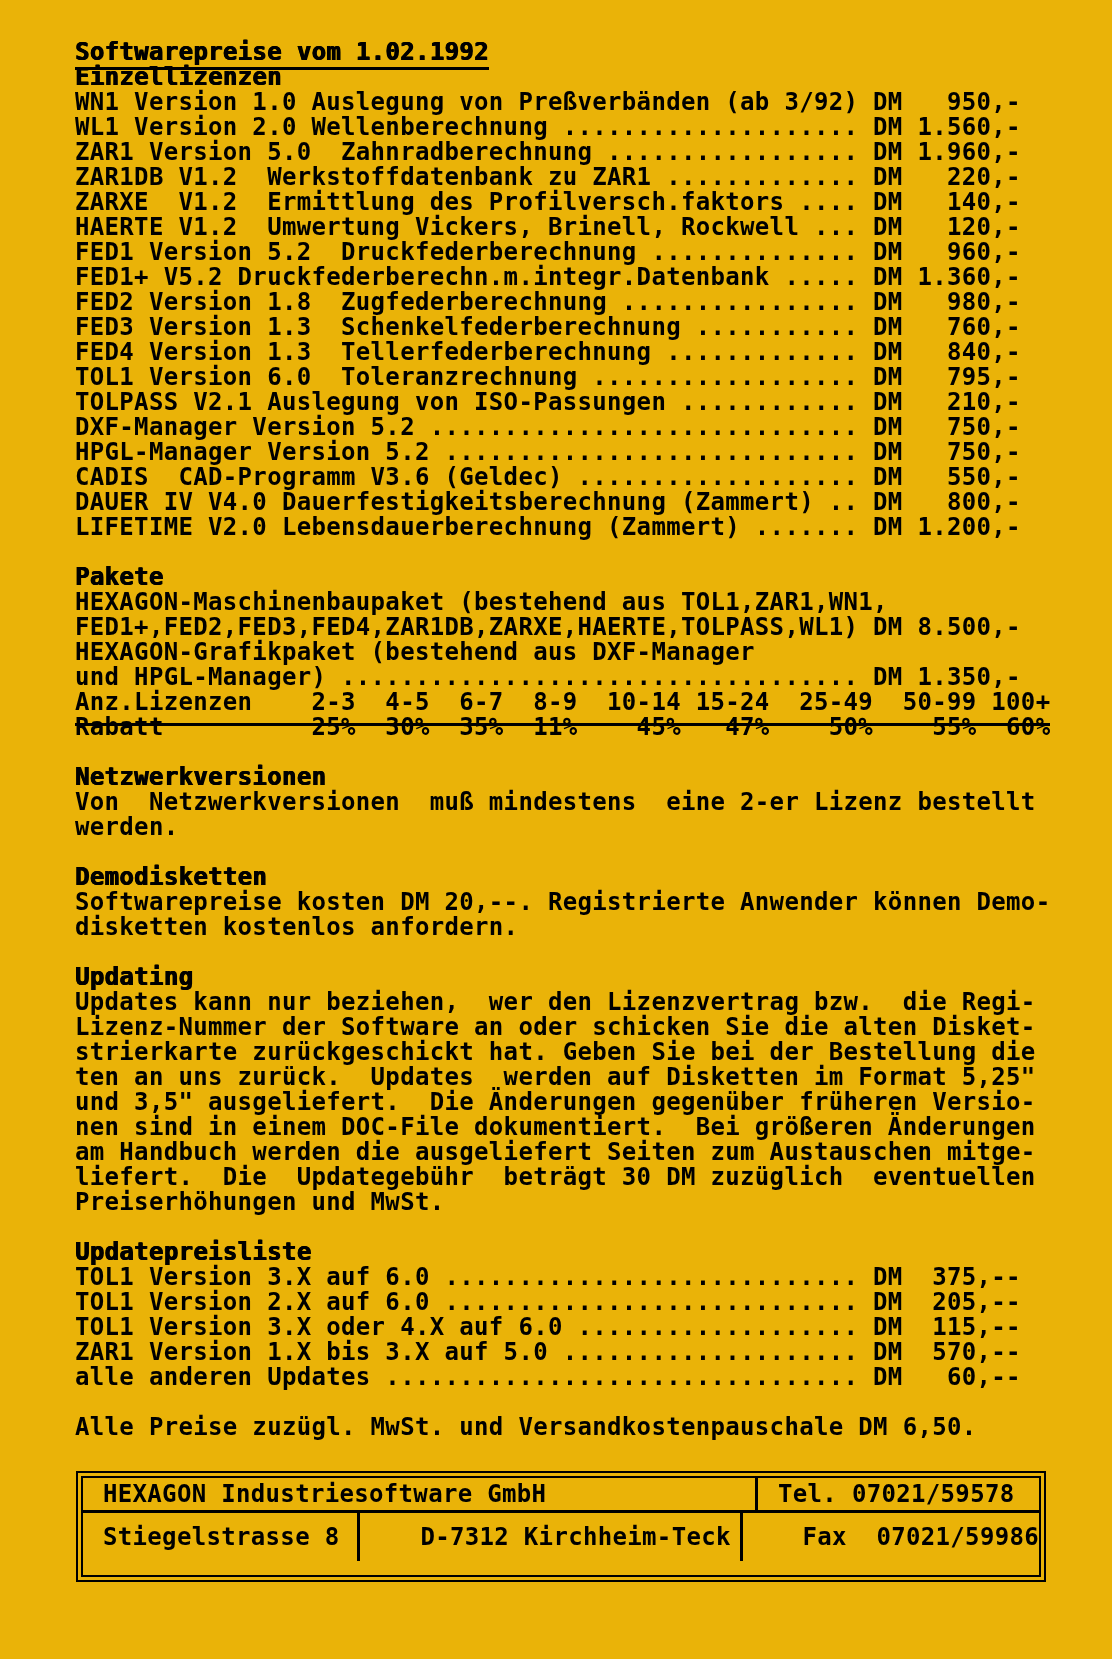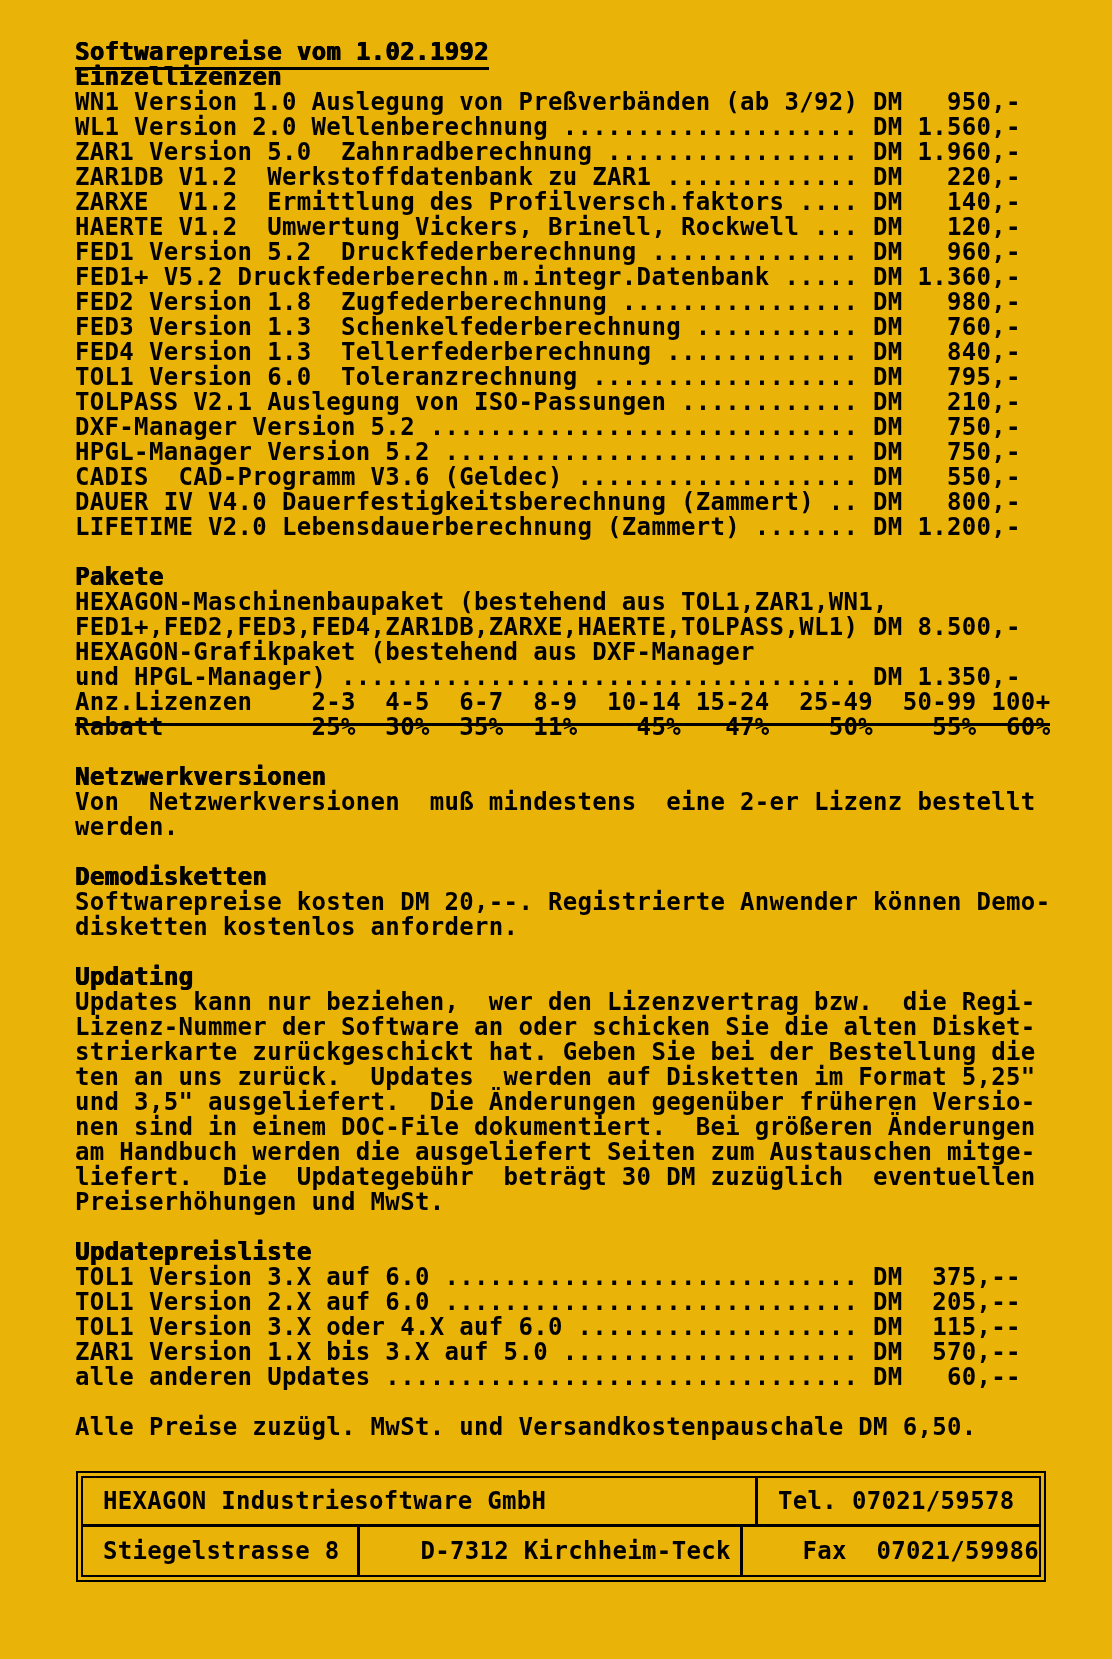--- a/index.html
+++ b/index.html
@@ -25,21 +25,21 @@
   .u-row{border-bottom:3px solid #000;padding-bottom:10px;display:inline-block;line-height:21px;}
   
   .footer-box{
     margin-top:31px;
     margin-left:1px;
     width:970px;height:111px;
     box-sizing:border-box;
     border:7px double #000;
   }
   .fb-row{display:flex;align-items:center;box-sizing:border-box;}
-  .fb-row1{height:49px;border-bottom:3px solid #000;}
+  .fb-row1{height:35px;border-bottom:3px solid #000;}
   .fb-row2{height:48px;gap:40px;}
   .fb-cell{box-sizing:border-box;height:100%;display:flex;align-items:center;padding-left:20px;white-space:pre;}
   .fb-sep{border-right:3px solid #000;}
   .w-comp{width:675px;}
   .w-street{width:302px;}
   .w-city{width:373px;}
   .fb-flex{flex:1;}
 </style>
 </head>
 <body>

